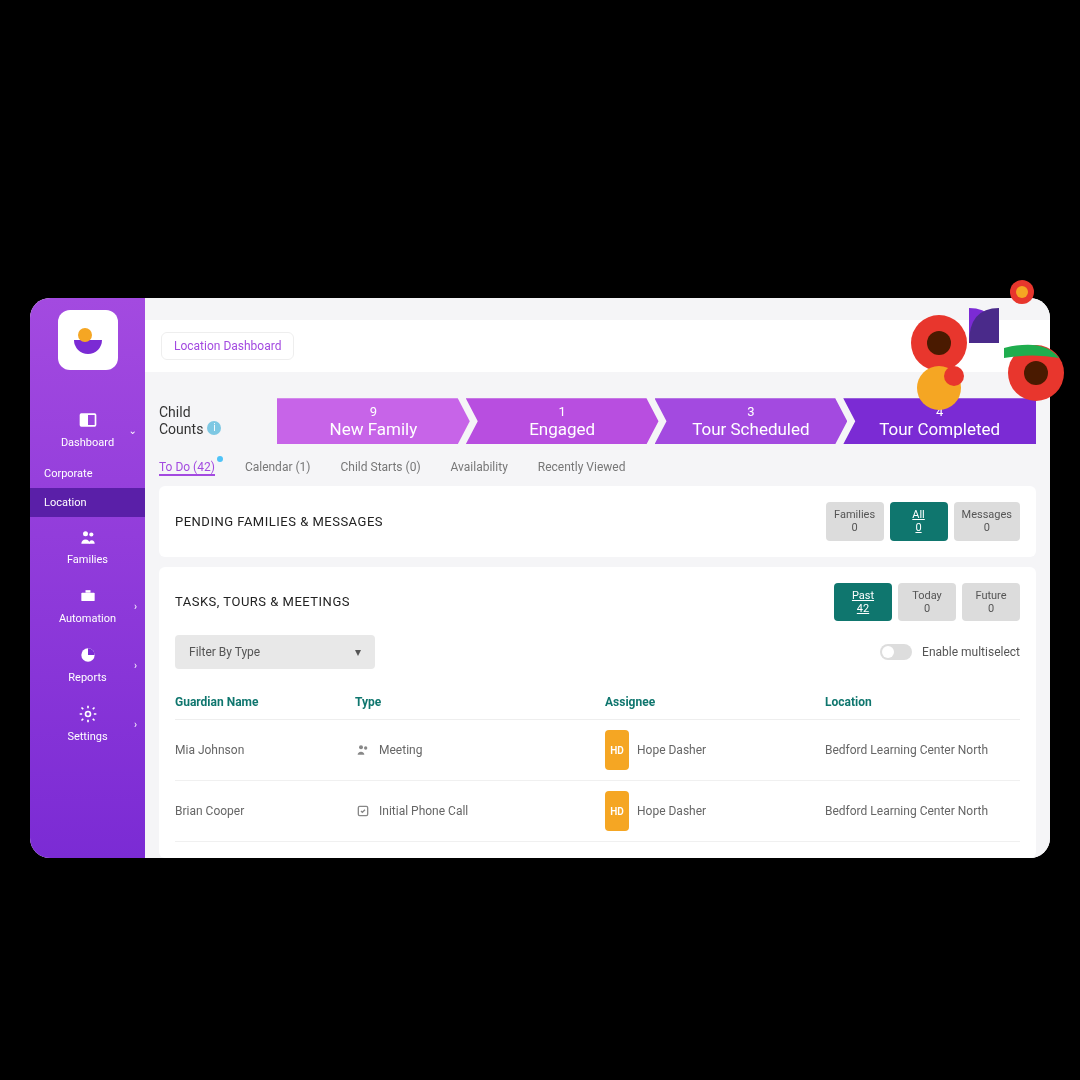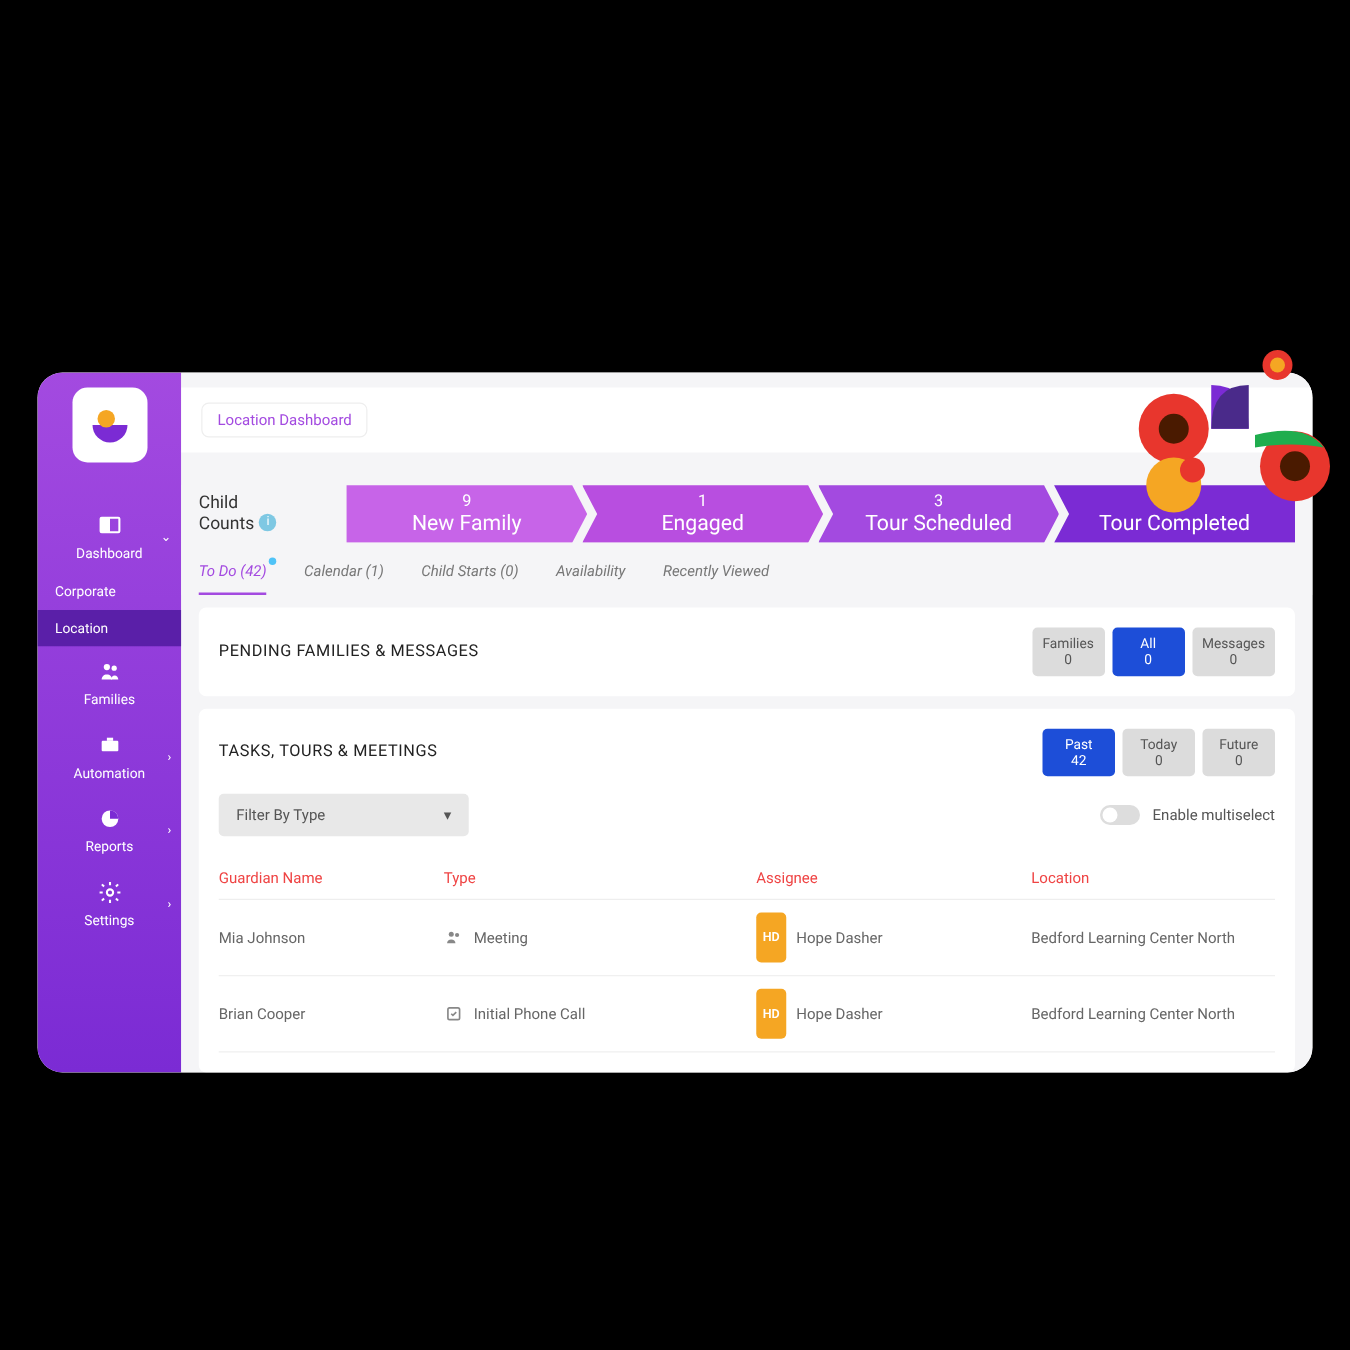--- a/index.html
+++ b/index.html
@@ -24,40 +24,40 @@
 .info-dot { display: inline-block; width: 14px; height: 14px; background: #7ec8e3; color: #fff; border-radius: 50%; font-size: 10px; text-align: center; line-height: 14px; margin-left: 4px; vertical-align: top; }
 .stages { display: flex; flex: 1; height: 46px; }
 .stage { flex: 1; position: relative; display: flex; flex-direction: column; align-items: center; justify-content: center; color: #fff; font-size: 12px; }
 .stage-num { font-size: 13px; }
 .stage-label { font-size: 17px; }
 .stage:nth-child(1) { background: #c764e8; clip-path: polygon(0 0, calc(100% - 12px) 0, 100% 50%, calc(100% - 12px) 100%, 0 100%); }
 .stage:nth-child(2) { background: #b84ee0; clip-path: polygon(0 0, calc(100% - 12px) 0, 100% 50%, calc(100% - 12px) 100%, 0 100%, 12px 50%); margin-left: -4px; }
 .stage:nth-child(3) { background: #a34ae0; clip-path: polygon(0 0, calc(100% - 12px) 0, 100% 50%, calc(100% - 12px) 100%, 0 100%, 12px 50%); margin-left: -4px; }
 .stage:nth-child(4) { background: #7b2bd4; clip-path: polygon(0 0, 100% 0, 100% 100%, 0 100%, 12px 50%); margin-left: -4px; }
 .tabs { display: flex; gap: 30px; padding: 16px 14px 0; background: #f5f5f7; font-size: 12px; }
-.tab { color: #777; cursor: pointer; padding-bottom: 10px; position: relative; font-style: italic; }
+.tab { color: #777; cursor: pointer; position: relative; }
 .tab.active { color: #a34ae0; border-bottom: 2px solid #a34ae0; }
 .tab-dot { position: absolute; top: -4px; right: -8px; width: 6px; height: 6px; background: #4fc3f7; border-radius: 50%; }
 .panel { background: #fff; margin: 10px 14px 0; border-radius: 6px; padding: 16px; }
 .panel-row { display: flex; justify-content: space-between; align-items: center; }
 .panel-title { font-size: 13px; letter-spacing: 0.5px; color: #222; }
 .chip-group { display: flex; gap: 6px; }
 .chip { background: #dcdcdc; color: #555; min-width: 58px; padding: 6px 8px; border-radius: 4px; text-align: center; font-size: 11px; line-height: 1.2; cursor: pointer; }
-.chip.active { background: #1d4ed8; color: #fff; }
+.chip.active { background: #0f766e; color: #fff; text-decoration: underline; }
 .chip-label { display: block; }
 .chip-val { display: block; }
 .filter-row { display: flex; justify-content: space-between; align-items: center; margin-top: 14px; }
 .filter-select { background: #e8e8e8; padding: 10px 14px; border-radius: 4px; font-size: 12px; color: #555; width: 200px; display: flex; justify-content: space-between; align-items: center; cursor: pointer; }
 .toggle-wrap { display: flex; align-items: center; gap: 10px; font-size: 12px; color: #555; }
 .toggle { width: 32px; height: 16px; background: #ddd; border-radius: 10px; position: relative; cursor: pointer; }
 .toggle::after { content: ''; position: absolute; width: 12px; height: 12px; background: #fff; border-radius: 50%; top: 2px; left: 2px; }
 .toggle-text { line-height: 1.2; }
 .table { margin-top: 16px; }
 .th-row, .td-row { display: flex; padding: 10px 0; font-size: 12px; }
-.th-row { font-weight: 400; color: #ef4444; border-bottom: 1px solid #eee; }
+.th-row { font-weight: 700; color: #0f766e; border-bottom: 1px solid #eee; }
 .td-row { color: #666; border-bottom: 1px solid #f0f0f0; align-items: center; }
 .col-g { width: 180px; }
 .col-t { width: 250px; display: flex; align-items: center; gap: 8px; }
 .col-a { width: 220px; display: flex; align-items: center; gap: 8px; }
 .col-l { flex: 1; }
 .type-icon { width: 16px; height: 16px; color: #888; }
 .avatar { width: 24px; height: 40px; background: #f5a623; color: #fff; border-radius: 4px; display: flex; align-items: center; justify-content: center; font-size: 10px; font-weight: 600; }
 .decoration { position: absolute; top: 278px; right: 16px; width: 160px; height: 140px; }
 .decoration svg { width: 100%; height: 100%; }
 </style>

